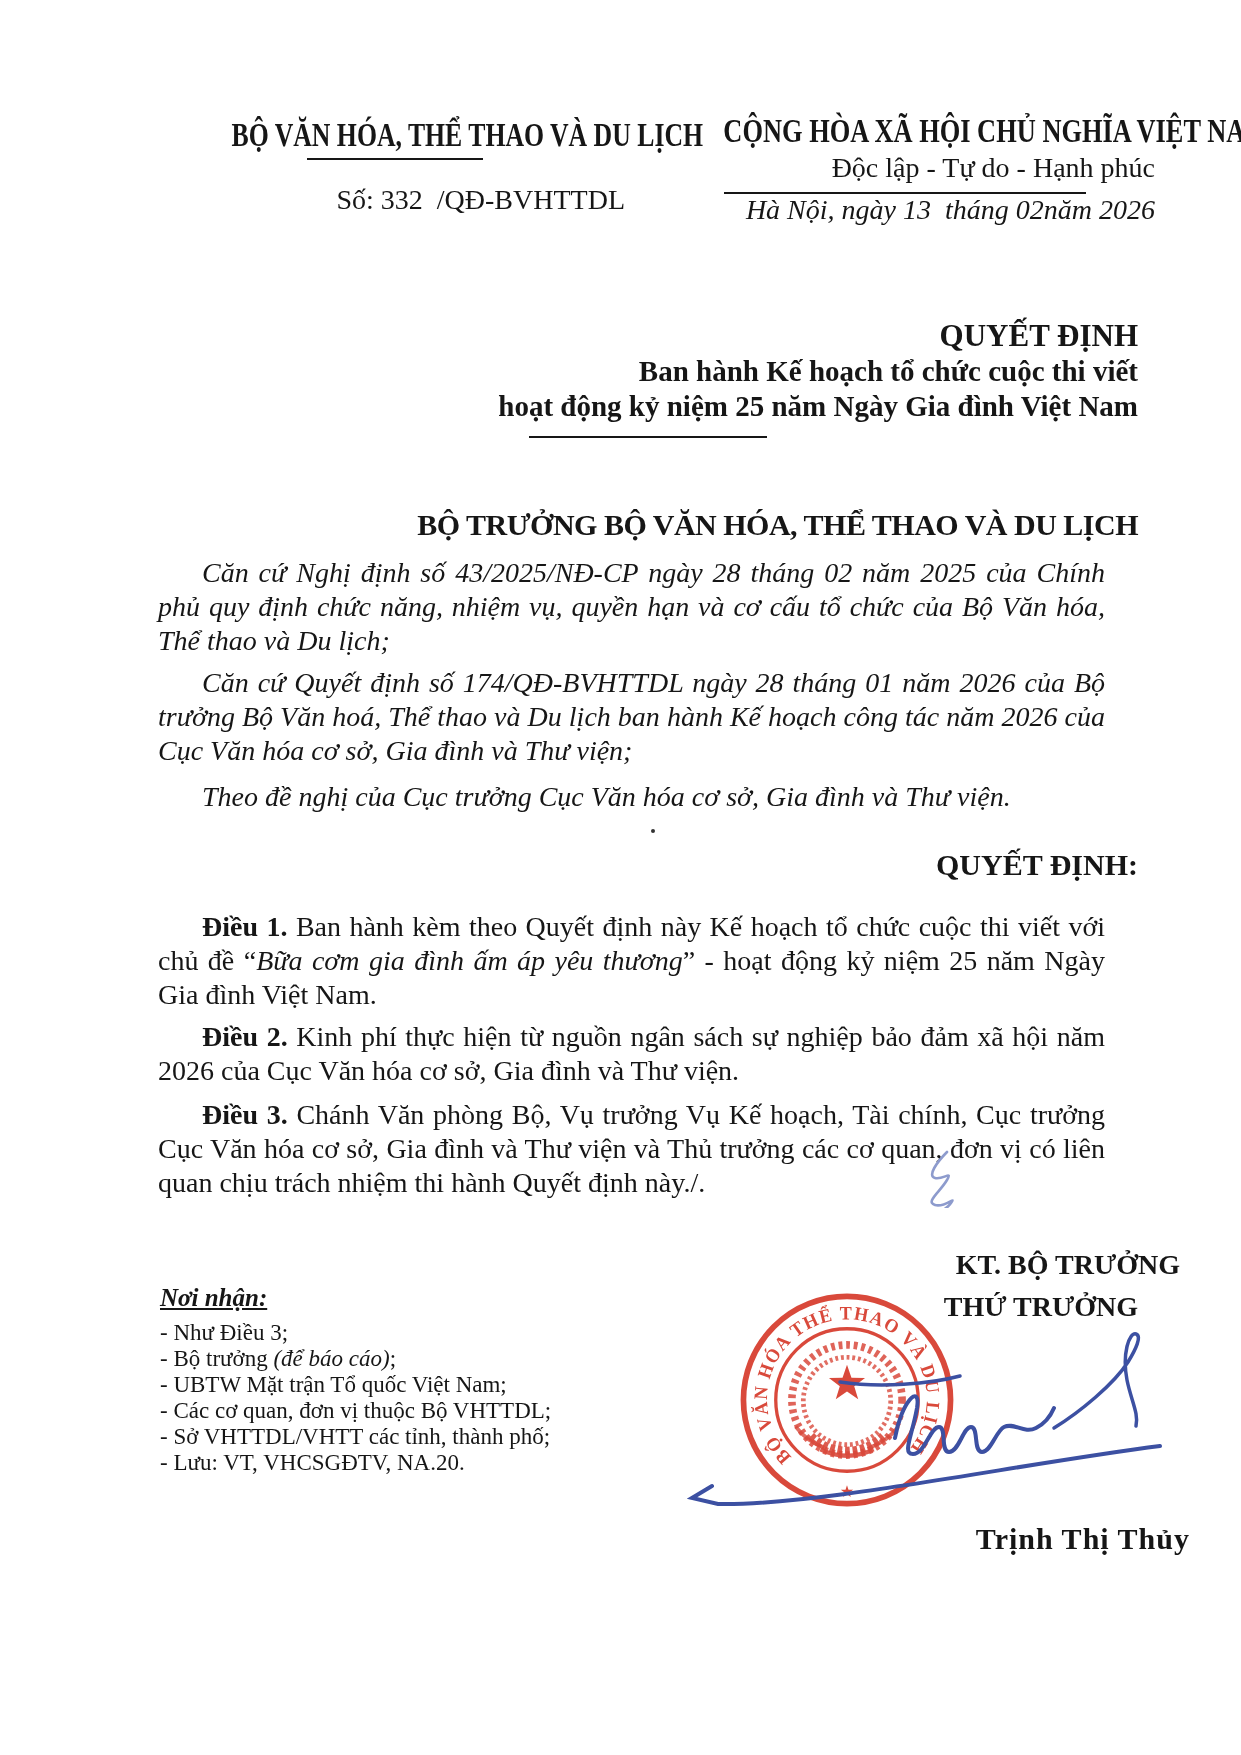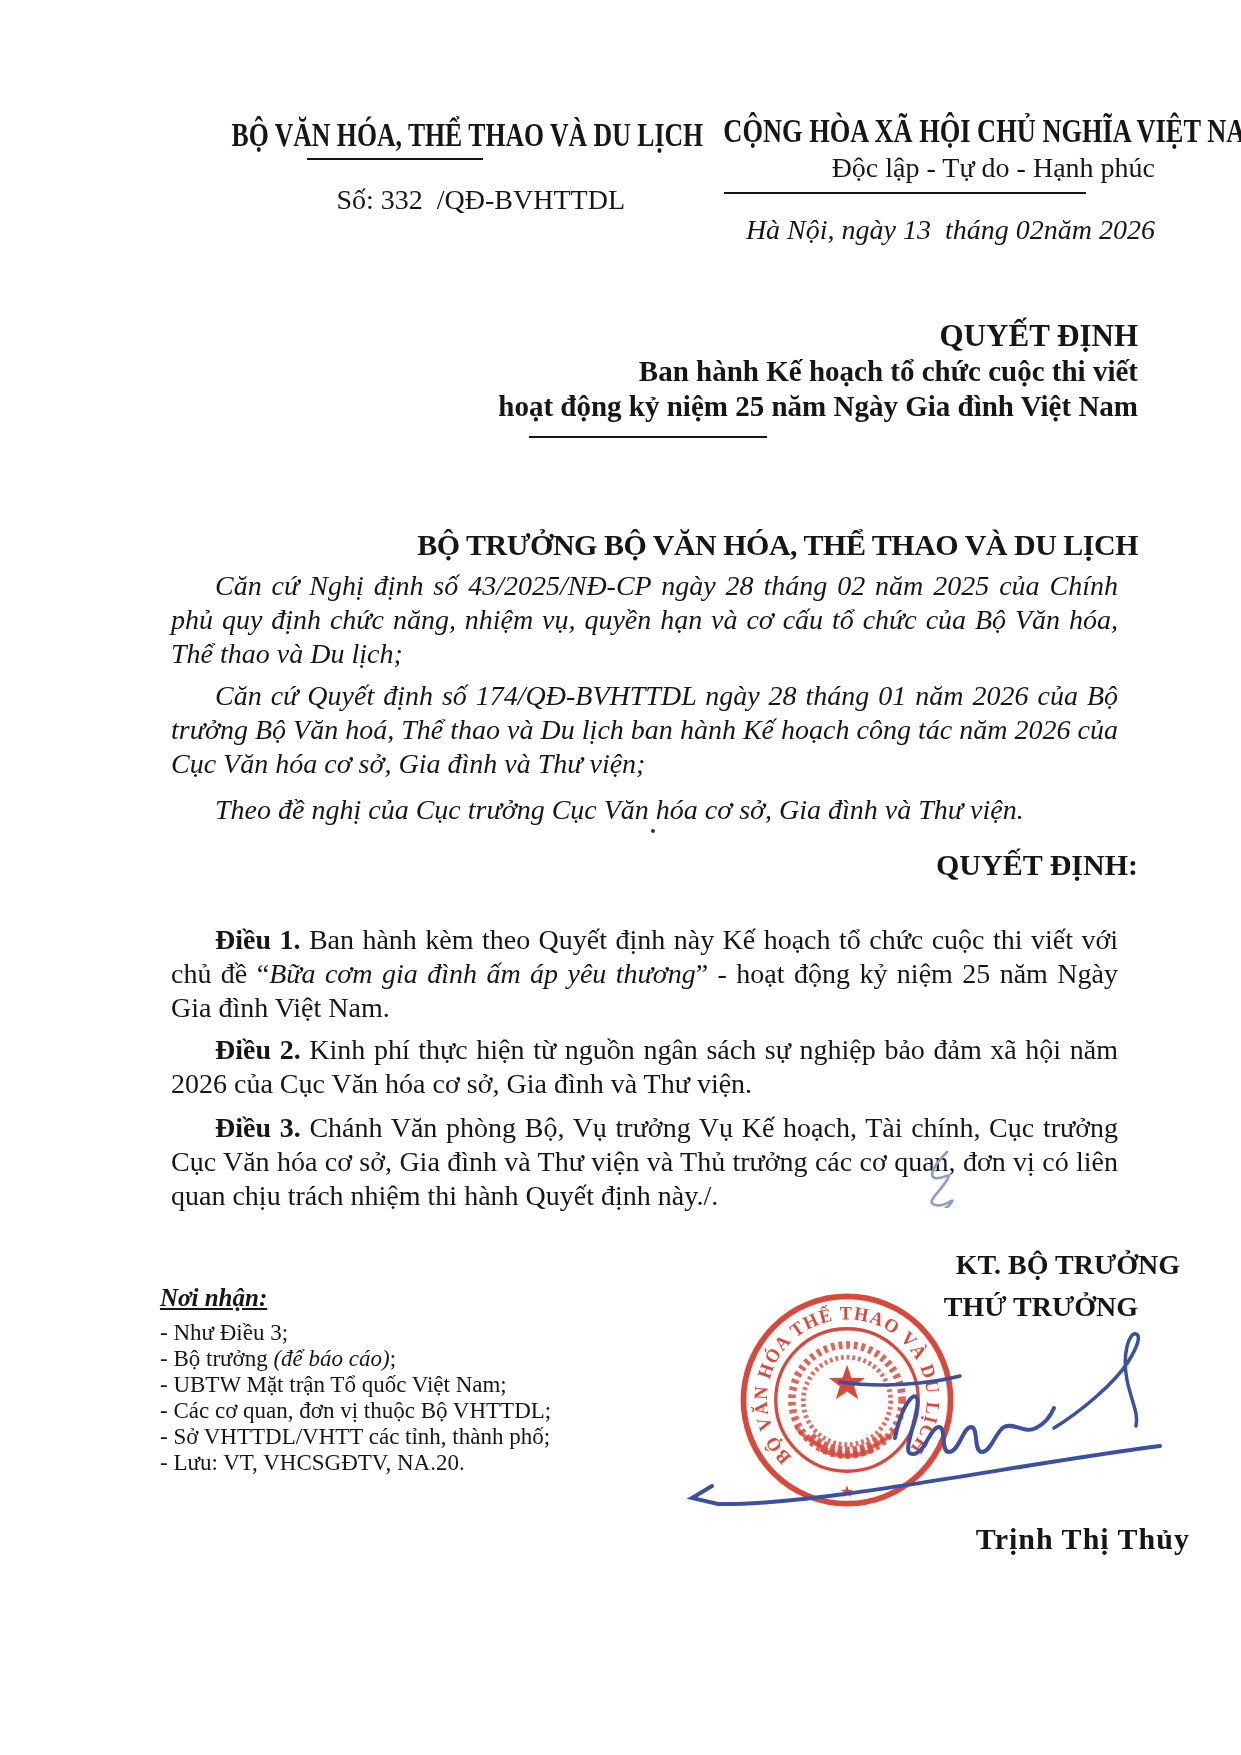--- a/index.html
+++ b/index.html
@@ -16,31 +16,31 @@
   
   .hcol-left{left:165px;top:118px;width:460px;}
   .hcol-right{left:655px;top:114px;width:500px;}
   .org-name{display:inline-block;font-weight:bold;font-size:33px;line-height:34px;
     transform:scaleX(.78);transform-origin:center;white-space:nowrap;}
   .nat-name{display:inline-block;font-weight:bold;font-size:33px;line-height:34px;
     transform:scaleX(.80);transform-origin:center;white-space:nowrap;}
   .motto{font-weight:normal;font-size:28px;line-height:32px;margin-top:4px;}
   .hrule{height:0;border-top:2px solid #161616;}
   .docnum{font-size:28px;margin-top:24px;}
-  .dateline{font-size:28px;font-style:italic;margin-top:20px;}
+  .dateline{font-size:28px;font-style:italic;margin-top:0;}
   
   .title-block{left:158px;top:318px;width:980px;}
   .t1{font-size:31px;font-weight:bold;line-height:36px;}
   .t2{font-size:29px;font-weight:bold;line-height:35px;}
   .title-rule{width:238px;margin:12px auto 0 auto;border-top:2px solid #161616;}
   .authority{left:158px;top:508px;width:980px;font-weight:bold;font-size:30px;
-    letter-spacing:-0.5px;margin-top:20px;}
+    letter-spacing:-0.5px;}
   
   .para{left:158px;width:947px;font-size:28px;line-height:34px;text-align:justify;
-    text-indent:44px;margin:13px;}
+    text-indent:44px;margin:0;}
   .recital{font-style:italic;}
   .decree{left:158px;top:848px;width:980px;font-weight:bold;font-size:30px;}
   .straydot{left:651px;top:829px;width:4px;height:4px;background:#333;border-radius:50%;}
   
   .kt{left:760px;top:1248px;width:420px;font-weight:bold;font-size:28px;line-height:33px;}
   .role{left:718px;top:1283px;width:420px;font-weight:bold;font-size:28px;line-height:33px;margin-top:7px;}
   .noinhan{left:160px;top:1284px;font-weight:bold;font-style:italic;font-size:25px;text-decoration:underline;}
   .recips{left:160px;top:1320px;width:480px;font-size:23px;line-height:26px;}
   .signame{left:760px;top:1522px;width:430px;font-weight:bold;font-size:30px;letter-spacing:1px;}
   .seal-wrap{left:733px;top:1286px;width:228px;height:228px;}

